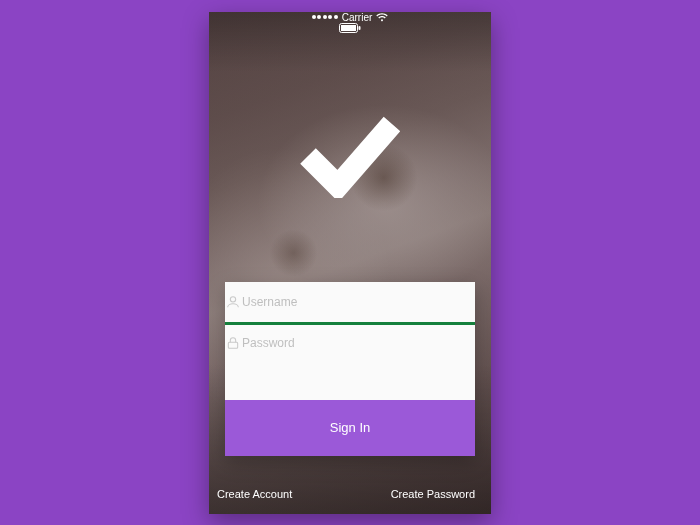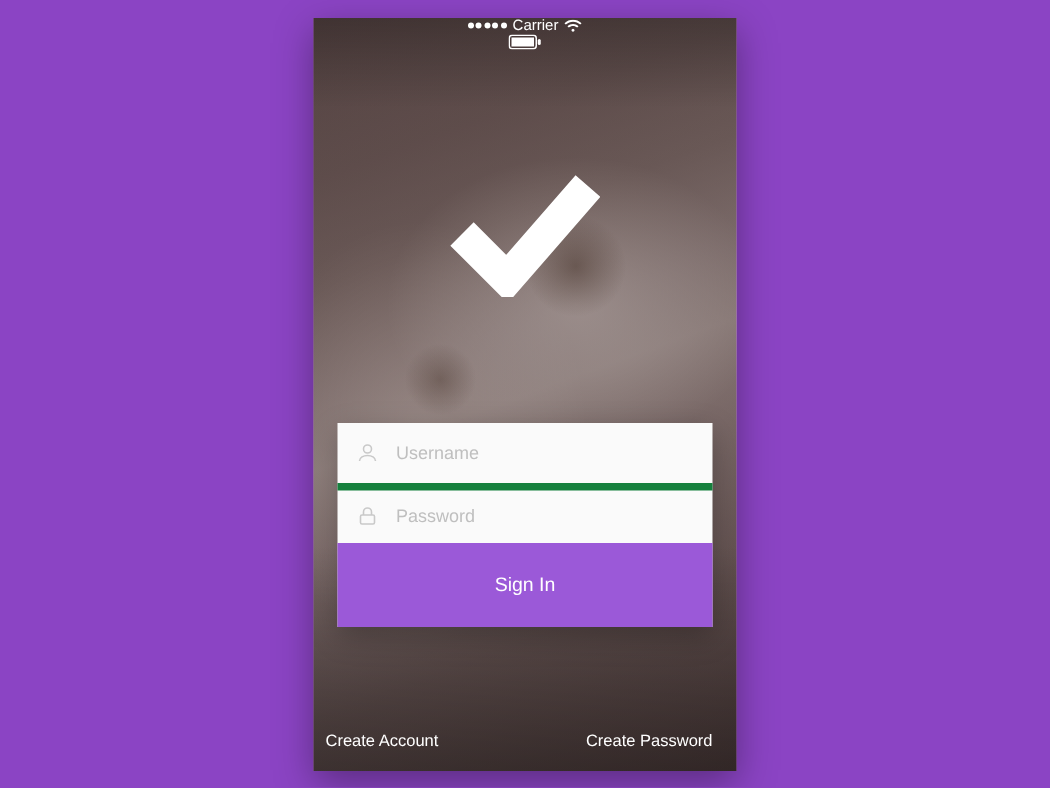--- a/index.html
+++ b/index.html
@@ -76,38 +76,39 @@
     position:absolute;
     left: 16px; right:16px;
     top: 270px;
     background:#fafafa;
     box-shadow: 0 6px 18px rgba(0,0,0,0.25);
     z-index:4;
   }
   .field{
     display:flex; align-items:center;
     height:40px;
-    padding: 0 12px;
-    gap:11px;
+    padding: 0 0;
+    gap:1px;
   }
-  .field + .field{ border-top:5px solid #15803d; }
+  .field + .field{ border-top:3px solid #15803d; }
   .field .icn{ color:#c9c9c9; display:flex; }
   .field input{
     border:none; outline:none; background:transparent;
     flex:1; font-size:12px; color:#555;
   }
   .field input::placeholder{ color:#bfbfbf; }
   .signin-btn{
     height:56px;
     background:#9b59d8;
     color:#fff;
     display:flex; align-items:center; justify-content:center;
     font-size:13px;
     cursor:pointer;
     user-select:none;
+    margin-top:38px;
   }
 
   
   .footer{
     position:absolute;
     left:8px; right:16px; bottom:14px;
     display:flex; justify-content:space-between;
     z-index:4;
   }
   .footer a{

